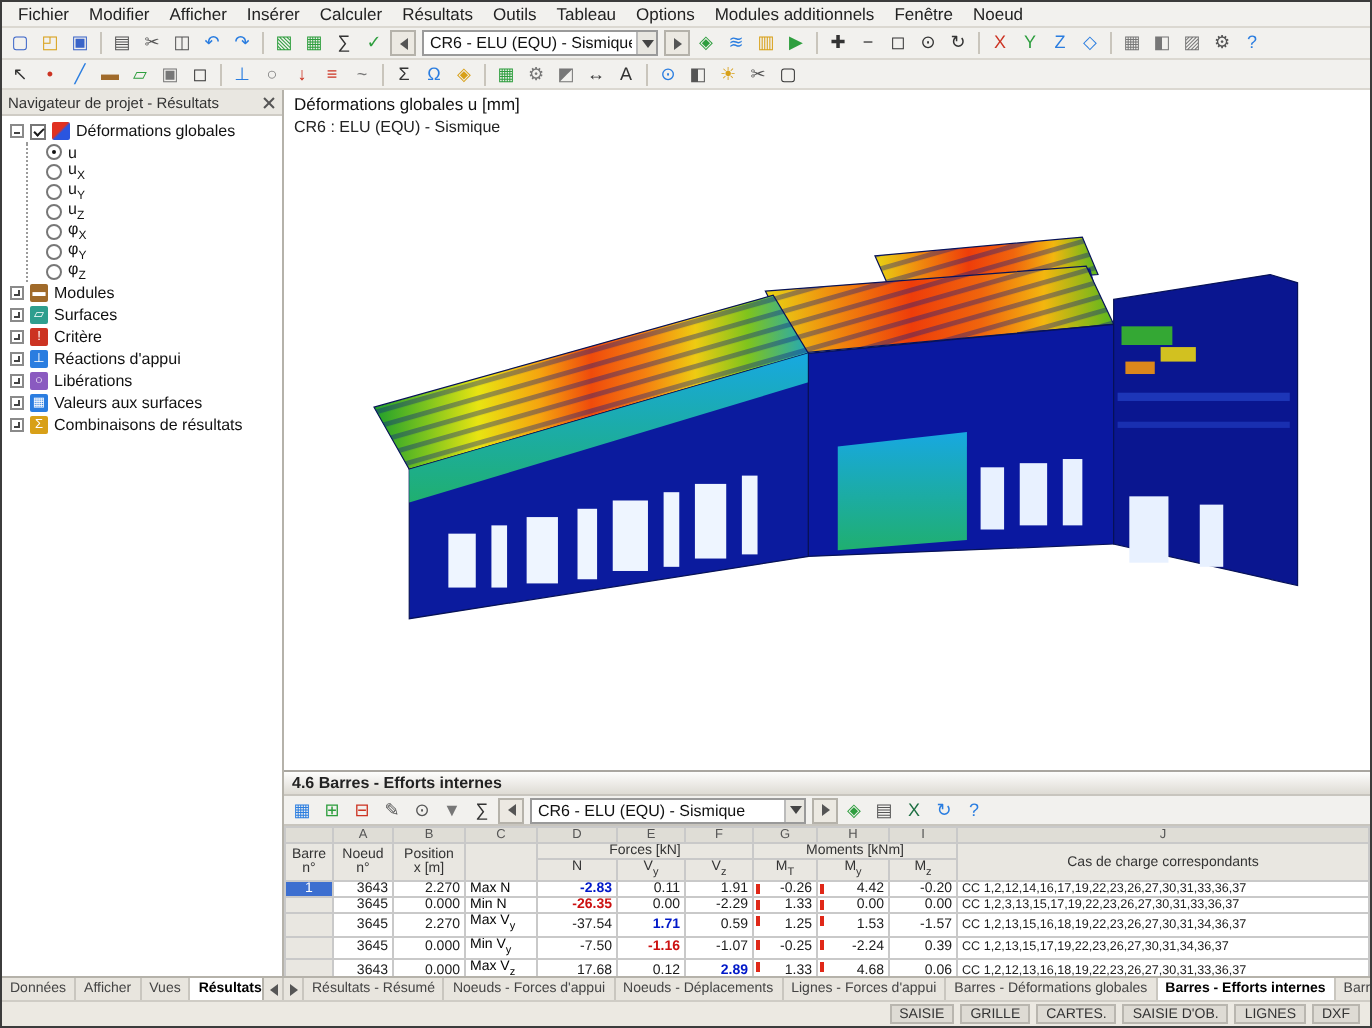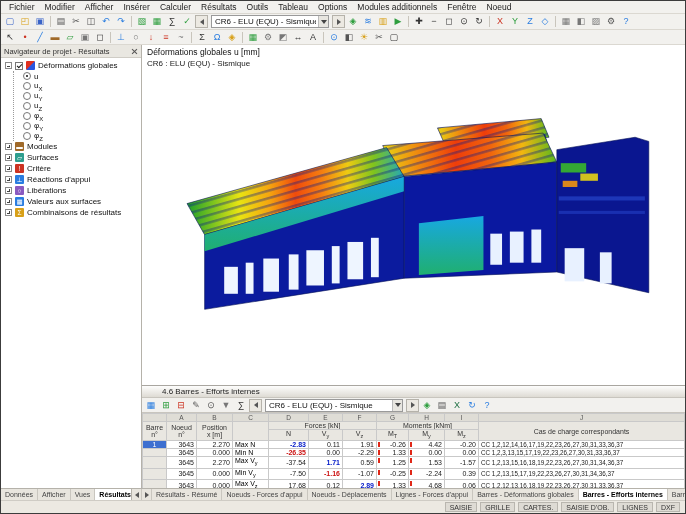--- a/index.html
+++ b/index.html
@@ -69,21 +69,21 @@
   .right{flex:1;display:flex;flex-direction:column;min-width:0}
   .viewport{flex:1;position:relative;background:#fff;overflow:hidden}
   .legend{position:absolute;top:2px;left:5px;z-index:2;line-height:11px}
   .legend .l1{font-size:8.5px;color:#111}
   .legend .l2{font-size:8px;color:#222}
   svg.model{position:absolute;inset:0;width:100%;height:100%}
 
   
   .results-panel{height:103px;flex:none;display:flex;flex-direction:column;background:#f2f1ee;border-top:1px solid #a9a6a0}
   .rp-title{height:12px;flex:none;background:linear-gradient(#fdfdfc,#dedbd4);border-bottom:1px solid #c8c5be;
-            font-size:8px;font-weight:normal;color:#222;display:flex;align-items:center;padding:0 20px}
+            font-size:8px;font-weight:bold;color:#222;display:flex;align-items:center;padding:0 4px}
   .rp-toolbar{height:15px;flex:none;display:flex;align-items:center;gap:1px;padding:0 2px;
               border-bottom:1px solid #c8c5be;background:#f2f1ee}
   .rp-table{flex:1;overflow:hidden;background:#fff}
   table{border-collapse:collapse;width:100%;table-layout:fixed;font-size:7px}
   th,td{border:1px solid #c9c9c9;padding:0 2px;height:7px;line-height:7px;overflow:hidden;white-space:nowrap}
   thead th{background:#e9e7e1;font-weight:normal;color:#333;text-align:center}
   tr.letters th{height:8px;font-size:6.5px;color:#555;background:#dfddd6}
   thead th span{display:block;line-height:7px}
   thead sub{font-size:5.5px}
   td.num{text-align:right;color:#1a1a1a}

